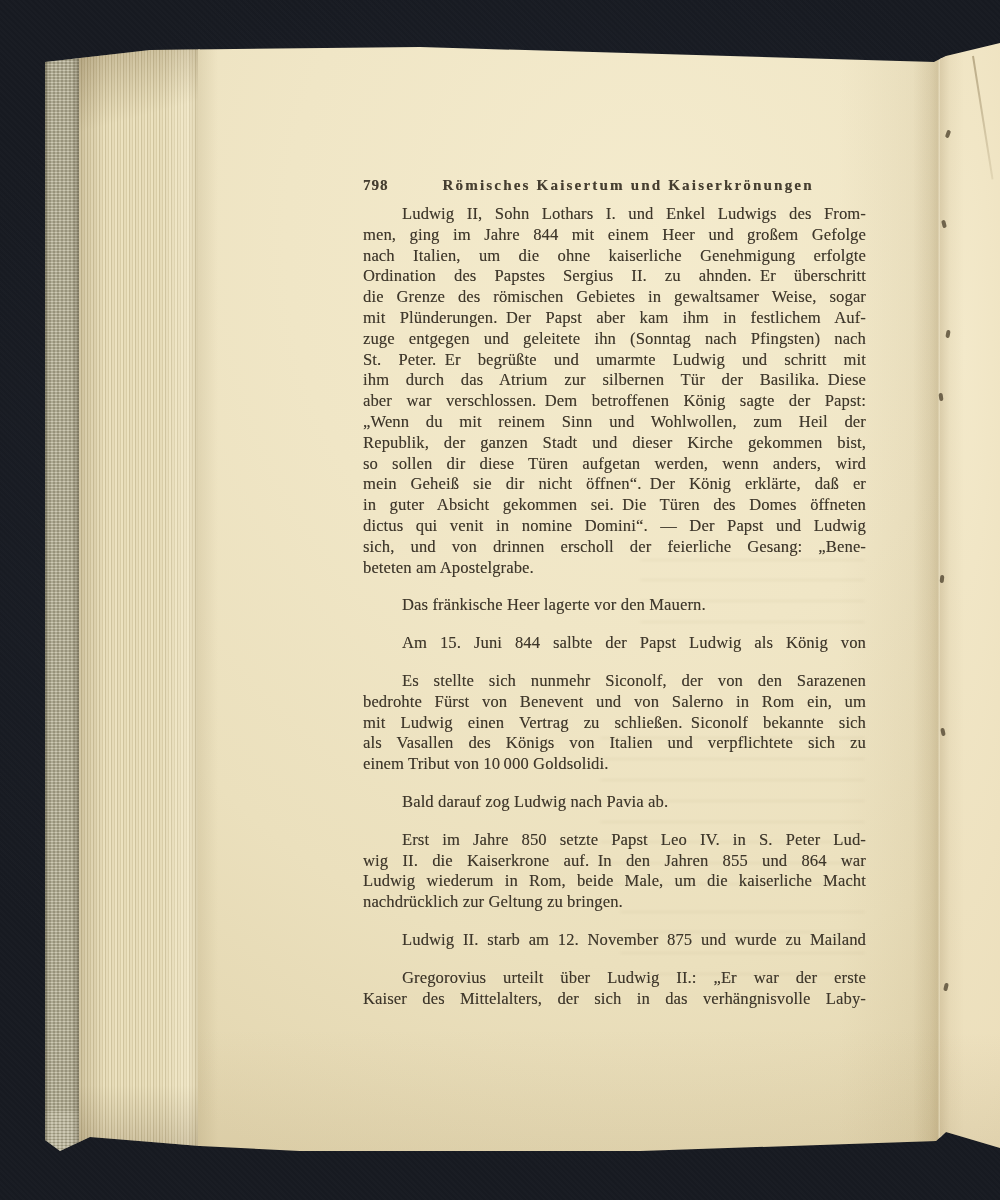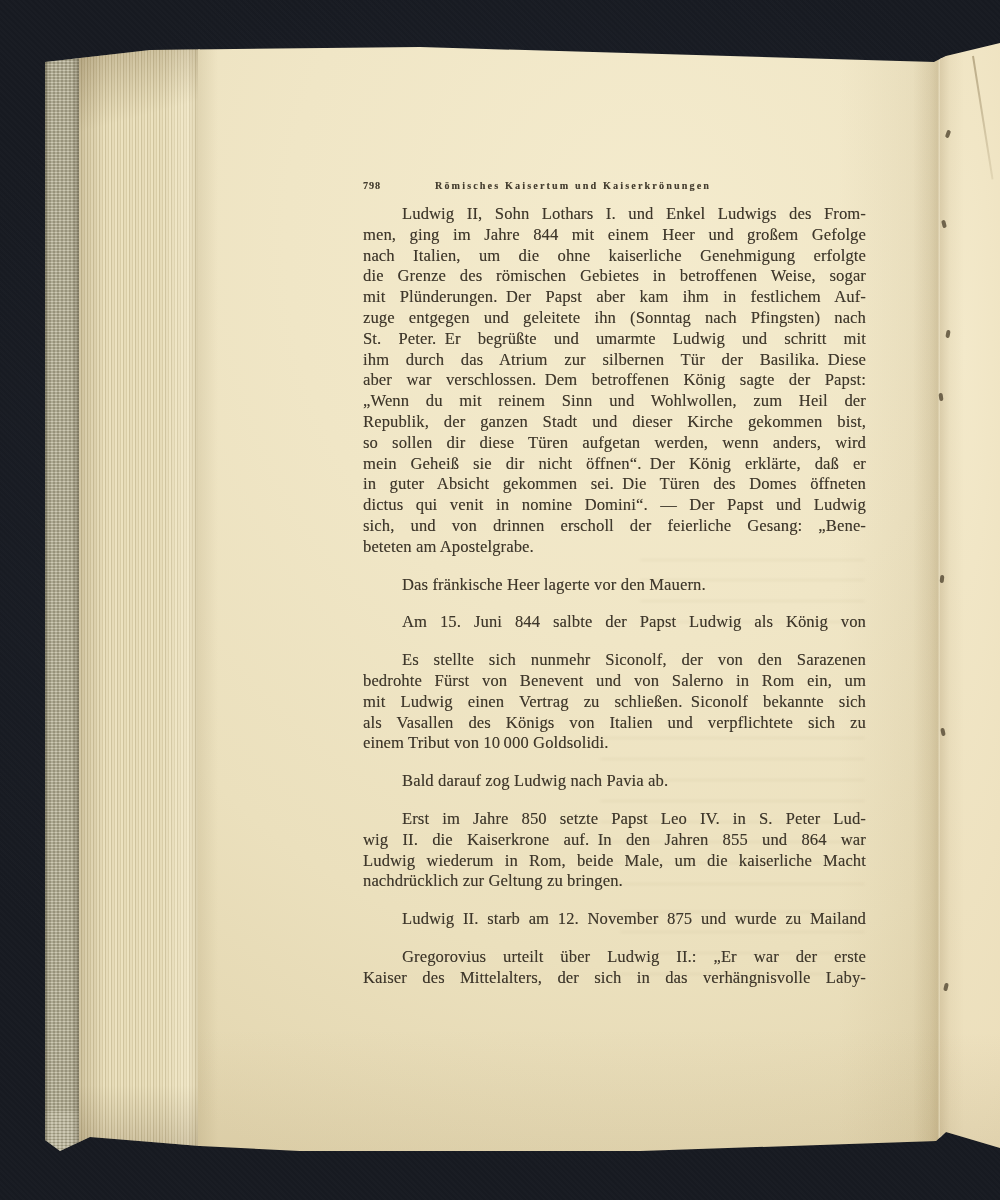--- a/index.html
+++ b/index.html
@@ -89,21 +89,21 @@
   
   .text-col{
     position:absolute;left:363px;top:176px;width:503px;
     color:#3e372b;
     font-size:16.5px;line-height:20.8px;
     letter-spacing:.15px;
     text-shadow:.2px .2px .35px rgba(62,54,40,.45);
   }
   .running-header{
     display:flex;align-items:baseline;
-    font-weight:700;font-size:10px;line-height:19px;
+    font-weight:700;font-size:15px;line-height:19px;
     margin-bottom:9px;color:#453e30;
   }
   .running-header .num{letter-spacing:1px;}
   .running-header .title{margin-left:54px;letter-spacing:2.2px;}
   .para + .para{margin-top:17px;}
   .para .line:first-child{text-indent:39px;}
   .line{text-align:left;}
   .line.just{text-align:justify;text-align-last:justify;text-justify:inter-word;font-family:Liberation Serif, serif;}
 </style>
 </head>
@@ -139,21 +139,22 @@
     <div class="text-col">
       <div class="running-header">
         <span class="num">798</span>
         <span class="title">Römisches Kaisertum und Kaiserkrönungen</span>
       </div>
       <div id="paras">
           <div class="para">
             <div class="line just">Ludwig II, Sohn Lothars I. und Enkel Ludwigs des From-</div>
             <div class="line just">men, ging im Jahre 844 mit einem Heer und großem Gefolge</div>
             <div class="line just">nach Italien, um die ohne kaiserliche Genehmigung erfolgte</div>
-            <div class="line just">die Grenze des römischen Gebietes in betroffenen Weise, sogar</div>
+            <div class="line just">Ordination des Papstes Sergius II. zu ahnden. Er überschritt</div>
+            <div class="line just">die Grenze des römischen Gebietes in gewaltsamer Weise, sogar</div>
             <div class="line just">mit Plünderungen. Der Papst aber kam ihm in festlichem Auf-</div>
             <div class="line just">zuge entgegen und geleitete ihn (Sonntag nach Pfingsten) nach</div>
             <div class="line just">St. Peter. Er begrüßte und umarmte Ludwig und schritt mit</div>
             <div class="line just">ihm durch das Atrium zur silbernen Tür der Basilika. Diese</div>
             <div class="line just">aber war verschlossen. Dem betroffenen König sagte der Papst:</div>
             <div class="line just">„Wenn du mit reinem Sinn und Wohlwollen, zum Heil der</div>
             <div class="line just">Republik, der ganzen Stadt und dieser Kirche gekommen bist,</div>
             <div class="line just">so sollen dir diese Türen aufgetan werden, wenn anders, wird</div>
             <div class="line just">mein Geheiß sie dir nicht öffnen“. Der König erklärte, daß er</div>
             <div class="line just">in guter Absicht gekommen sei. Die Türen des Domes öffneten</div>

